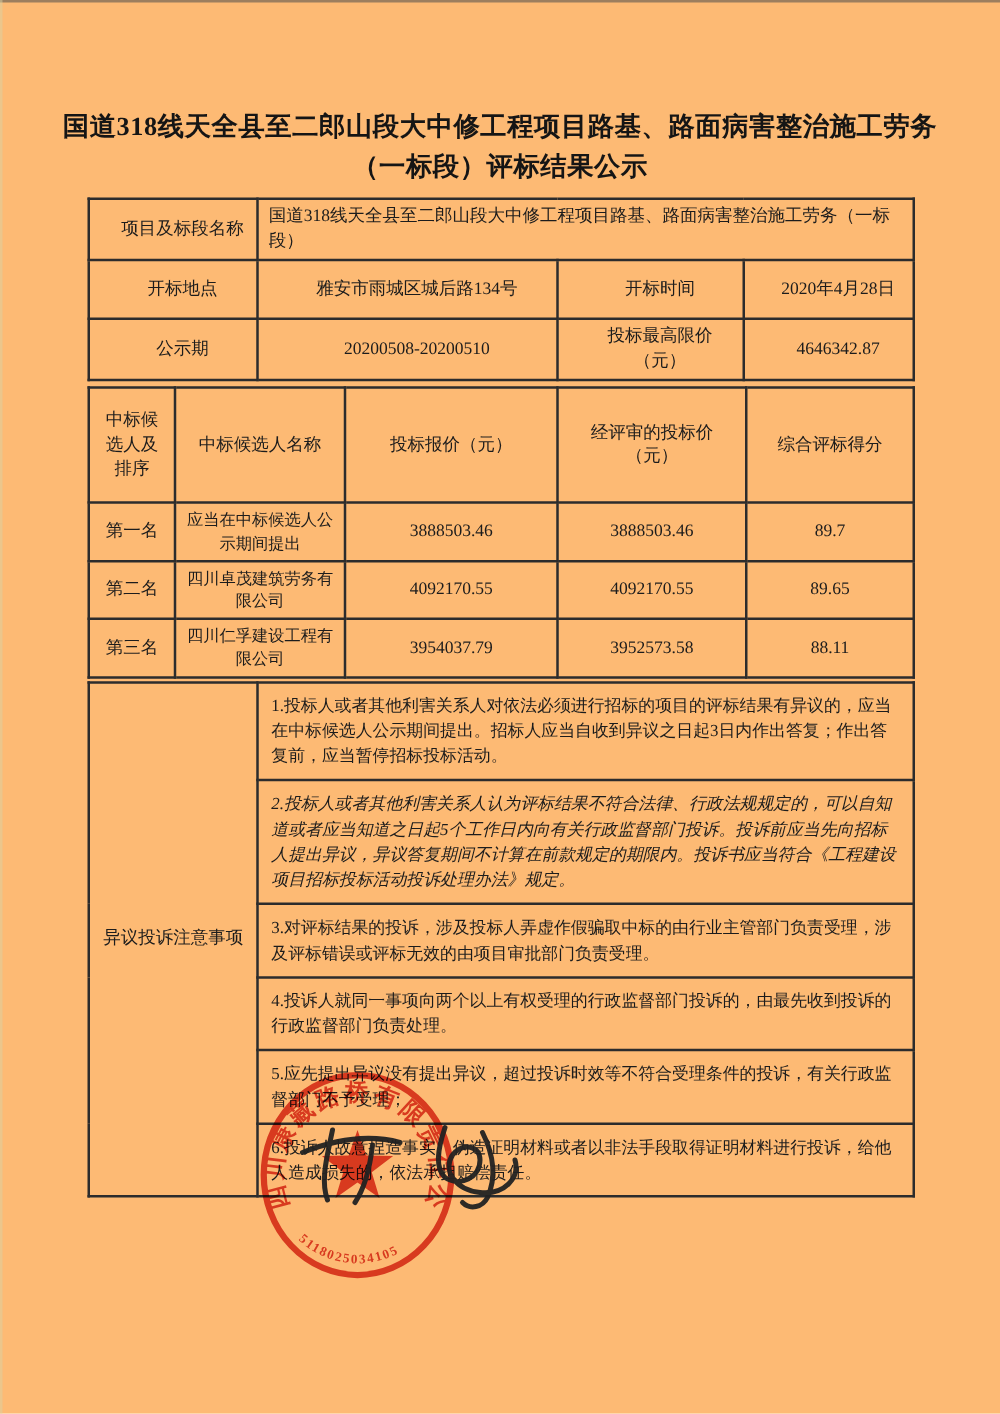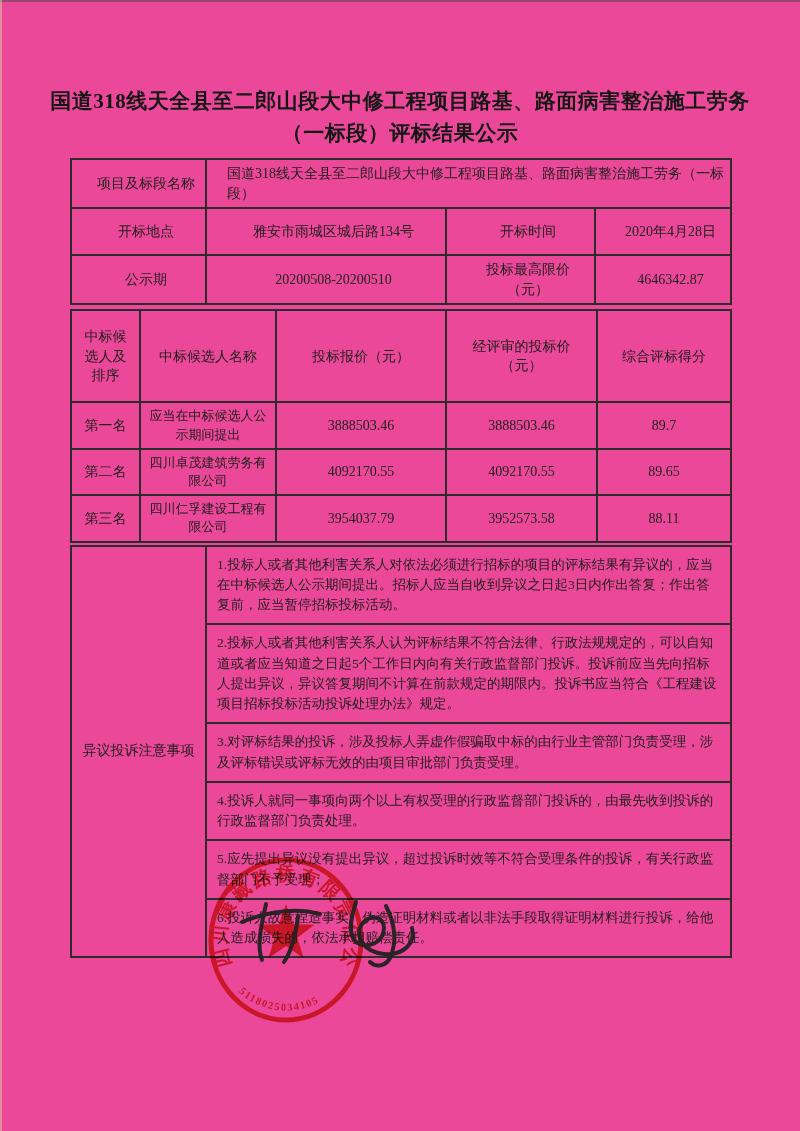--- a/index.html
+++ b/index.html
@@ -6,21 +6,21 @@
   html,body { width:800px; height:1131px; }
   body {
     background:#ffffff;
     font-family:"Liberation Serif","DejaVu Serif",serif;
     color:#1c1c1c;
     position:relative;
     overflow:hidden;
   }
   .page {
     position:absolute; inset:0;
-    background:#ec4899;
+    background:#fdba74;
   }
   .edge-top { position:absolute; top:0; left:0; right:0; height:2px; background:#4d4d4d; opacity:.55; }
   .edge-left { position:absolute; top:0; left:0; bottom:0; width:2px; background:#d9d2a4; opacity:.5; }
 
   .doc-title {
     position:absolute; top:86px; left:40px; width:720px;
     text-align:center; font-weight:bold;
     font-size:21px; line-height:1.5; letter-spacing:.5px; color:#151515;
   }
 
@@ -28,32 +28,32 @@
   table { border-collapse:collapse; table-layout:fixed; width:660px; }
   td {
     border:2px solid #2c2c2c;
     font-size:14px; color:#1c1c1c;
     text-align:center; vertical-align:middle;
     padding:4px 6px;
     line-height:1.4;
   }
   .t-info td { height:47px;padding-left:21px; }
   .t-info tr:first-child td { height:48px; }
-  .t-info td.val-long { text-align:left; padding-left:20px; }
+  .t-info td.val-long { text-align:left; padding-left:8px; }
   .t-cand { margin-top:4px;padding-left:44px; }
   .t-cand .hrow td { height:92px; }
   .t-cand .drow td { height:46px; }
   .t-cand td.name { font-size:13px; }
   .t-notes { margin-top:2px; }
   .t-notes td.notes-label { font-size:14px;font-family:Liberation Mono, monospace; }
   .t-notes td.note {
     text-align:left; font-size:13.5px; line-height:1.5;
     padding:8px 10px; vertical-align:middle;
   }
-  .note-h1 { height:64px; } .note-h2 { height:76px; } .note-h3 { height:46px; }
+  .note-h1 { height:64px; } .note-h2 { height:76px;font-style:italic; } .note-h3 { height:46px; }
   .note-h4 { height:48px; } .note-h5 { height:40px; } .note-h6 { height:44px; }
   .t-sign { margin-top:8px; }
   .t-sign td { height:58px; text-align:left; padding-left:8px; font-size:14px; }
 
   .stamp {
     position:absolute; left:202px; top:852px; width:168px; height:176px;
     mix-blend-mode:multiply; opacity:.9; pointer-events:none;
   }
   .stamp text { font-family:"Liberation Serif","DejaVu Serif",serif; font-weight:bold; }
   .signature {

